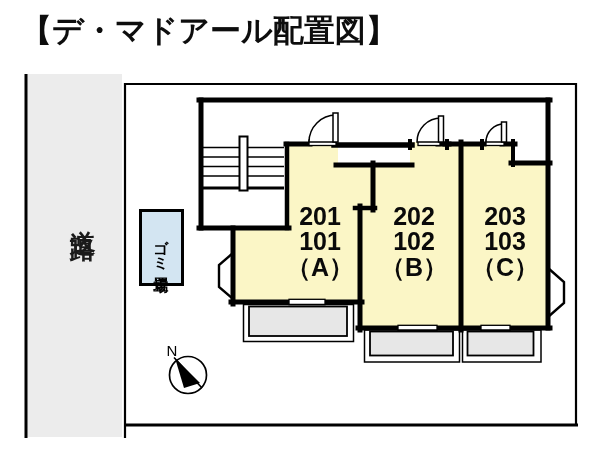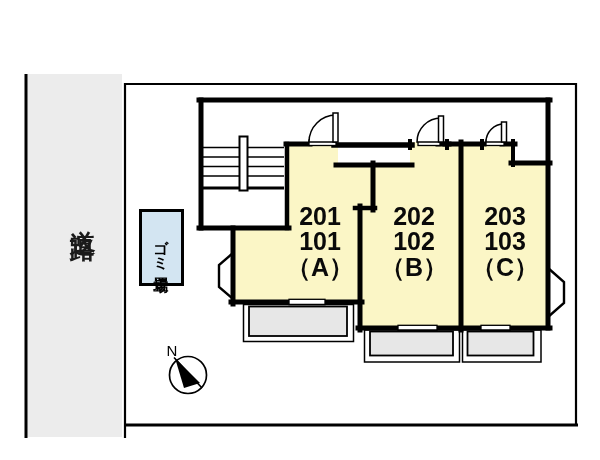--- a/index.html
+++ b/index.html
@@ -21,20 +21,21 @@
   text.unit-num{font-family:"Liberation Sans","DejaVu Sans",sans-serif;
       font-weight:bold;font-size:25px;fill:#0a0a0a;text-anchor:middle;}
   text.north{font-family:"Liberation Sans","DejaVu Sans",sans-serif;
       font-size:15px;fill:#000;text-anchor:middle;}
 </style>
 </head>
 <body>
 
 <div class="stage">
 
+  <div class="title">【デ・マドアール配置図】</div>
 
   <svg class="plan-svg" width="600" height="460" viewBox="0 0 600 460">
 
     <g>
       <rect x="27" y="74" width="95" height="363" fill="#ECECEC"></rect>
       <line class="thin" x1="26" y1="74" x2="26" y2="438" stroke-width="3"></line>
     </g>
 
     <g>
       <line class="thin" x1="125" y1="83" x2="125" y2="438" stroke-width="2.2"></line>

